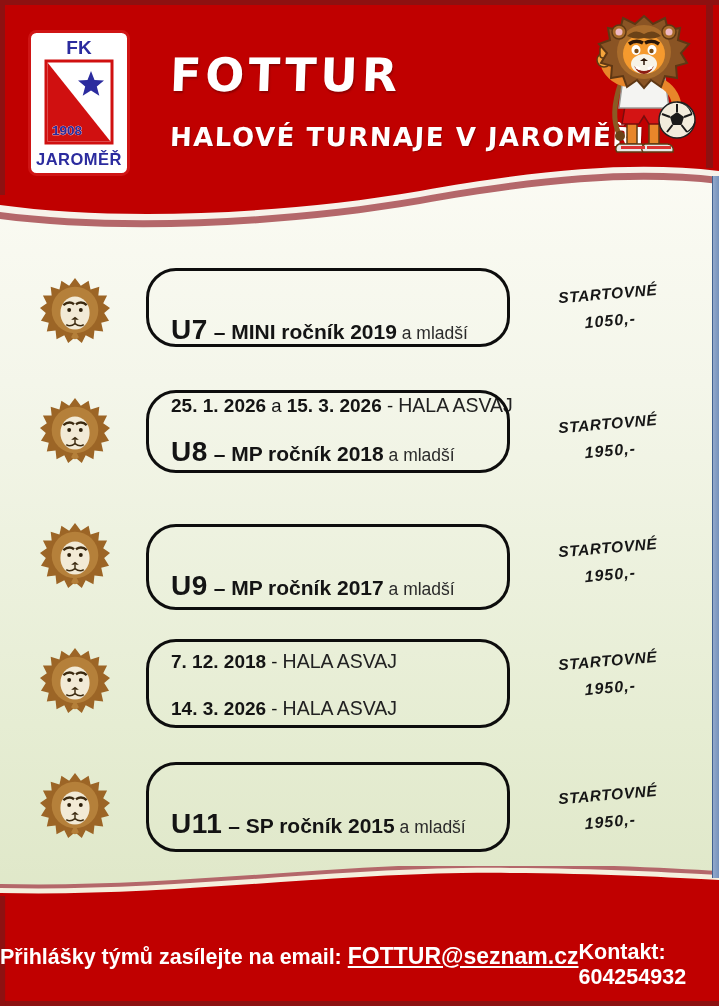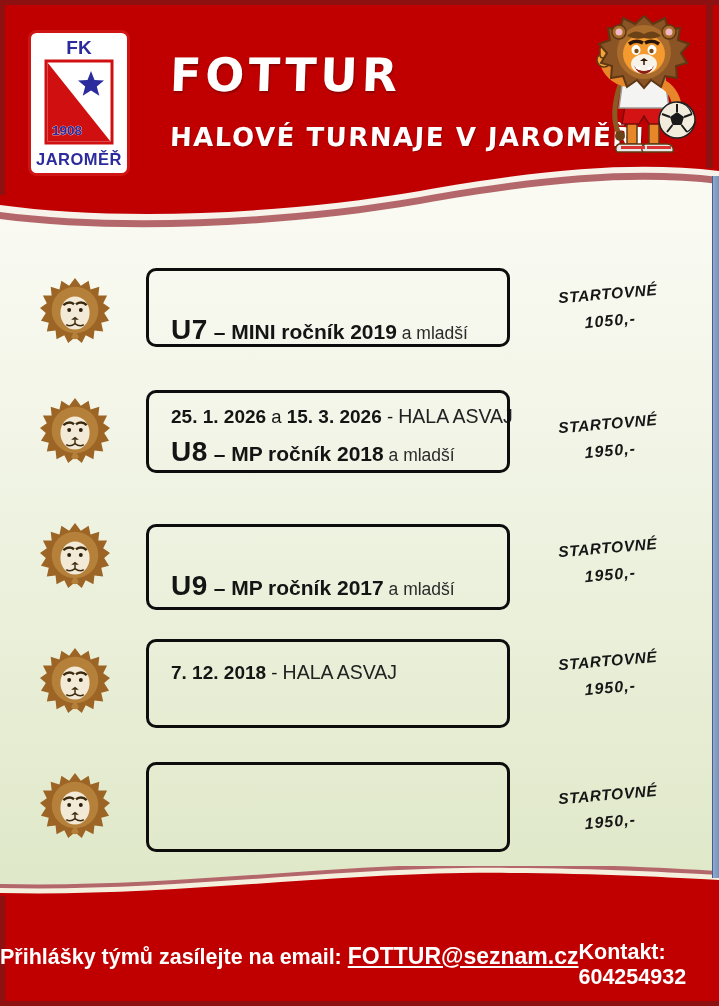--- a/index.html
+++ b/index.html
@@ -35,29 +35,29 @@
     background:linear-gradient(90deg,#cfcae2,#9d96c2);
   }
   .blue-bar{
     position:absolute;right:4px;top:176px;height:702px;width:14px;z-index:55;
     background:linear-gradient(90deg,#93a9cc,#6d8cb6 55%,#4d6fa0);
     border-left:1px solid #40618f;
   }
   
   .row-box{
     position:absolute;left:146px;width:364px;box-sizing:border-box;
-    border:3px solid #0d0d0d;border-radius:10px;
+    border:3px solid #0d0d0d;border-radius:30px;
     padding:7px 0 0 22px;white-space:pre;z-index:20;
   }
   .l1{white-space:pre;color:#141414;}
   .l1 .code{font-size:28px;font-weight:700;letter-spacing:0.5px;}
   .l1 .dash{font-size:21px;font-weight:700;}
   .l1 .cat{font-size:21px;font-weight:700;}
   .l1 .age{font-size:17.5px;font-weight:400;color:#2a2a2a;}
-  .l2{white-space:pre;color:#141414;margin-top:23px;}
+  .l2{white-space:pre;color:#141414;margin-top:12px;}
   .l2 .b{font-size:19px;font-weight:700;}
   .l2 .r{font-size:18.5px;font-weight:400;}
   .l2 .venue{font-size:19.5px;font-weight:400;color:#222;}
   .lion{position:absolute;left:40px;width:70px;height:70px;z-index:20;}
   .fee{
     position:absolute;left:543px;width:132px;z-index:20;
     transform:rotate(-5deg);
     font-style:italic;font-weight:700;font-size:15.5px;letter-spacing:0.6px;
     color:#161616;text-align:center;line-height:1.0;
   }
@@ -225,38 +225,40 @@
     <circle cx="36" cy="35" r="24" fill="#b5803a"></circle>
     <ellipse cx="36" cy="38" rx="15" ry="17" fill="#f2ead6"></ellipse>
     <path d="M24,30 q6,-5 11,-1 M37,29 q6,-4 11,1" stroke="#3c2a10" stroke-width="2.5" fill="none"></path>
     <circle cx="30" cy="35" r="2" fill="#2c1e0a"></circle>
     <circle cx="42" cy="35" r="2" fill="#2c1e0a"></circle>
     <polygon points="36,42 40,45 32,45" fill="#3c2a10"></polygon>
     <path d="M36,45 v4 M36,49 q-5,4 -9,1 M36,49 q5,4 9,1" stroke="#3c2a10" stroke-width="1.5" fill="none"></path>
     <path d="M36,55 l-4,8 q4,4 8,0 Z" fill="#b5803a"></path>
   </svg>
   <div class="row-box" style="top:639px;height:89px">
+    <div class="l2"><span class="b">14. 3. 2026</span><span class="r"></span><span class="b"></span><span class="r"> - </span><span class="venue">HALA ASVAJ</span></div>
   </div>
   <div class="fee" style="top:653px">
     <div>STARTOVNÉ</div>
     <div class="fee-price">1950,-</div>
   </div>
 
   <svg class="lion" style="top:771px" viewBox="0 0 72 72">
     <path d="M36,2 L42,10 L50,5 L52,14 L61,11 L60,20 L69,20 L65,28 L72,33 L66,38 L71,46 L63,48 L65,57 L56,56 L55,65 L47,61 L43,69 L36,63 L29,69 L25,61 L17,65 L16,56 L7,57 L9,48 L1,46 L6,38 L0,33 L7,28 L3,20 L12,20 L11,11 L20,14 L22,5 L30,10 Z" fill="#9c6526"></path>
     <circle cx="36" cy="35" r="24" fill="#b5803a"></circle>
     <ellipse cx="36" cy="38" rx="15" ry="17" fill="#f2ead6"></ellipse>
     <path d="M24,30 q6,-5 11,-1 M37,29 q6,-4 11,1" stroke="#3c2a10" stroke-width="2.5" fill="none"></path>
     <circle cx="30" cy="35" r="2" fill="#2c1e0a"></circle>
     <circle cx="42" cy="35" r="2" fill="#2c1e0a"></circle>
     <polygon points="36,42 40,45 32,45" fill="#3c2a10"></polygon>
     <path d="M36,45 v4 M36,49 q-5,4 -9,1 M36,49 q5,4 9,1" stroke="#3c2a10" stroke-width="1.5" fill="none"></path>
     <path d="M36,55 l-4,8 q4,4 8,0 Z" fill="#b5803a"></path>
   </svg>
   <div class="row-box" style="top:762px;height:90px">
+    <div class="l1"><span class="code">U11</span><span class="dash"> – </span><span class="cat">SP ročník 2015</span><span class="age"> a mladší</span></div>
   </div>
   <div class="fee" style="top:787px">
     <div>STARTOVNÉ</div>
     <div class="fee-price">1950,-</div>
   </div>
 
   <svg class="footer-svg" width="719" height="140" viewBox="0 0 140 140" preserveAspectRatio="none" style="width:719px;height:140px">
 
     <path d="M0,18 C30,22 62,0 90,-2 C112,-3 130,2 140,5 L140,140 L0,140 Z" fill="#b4676a"></path>
 

